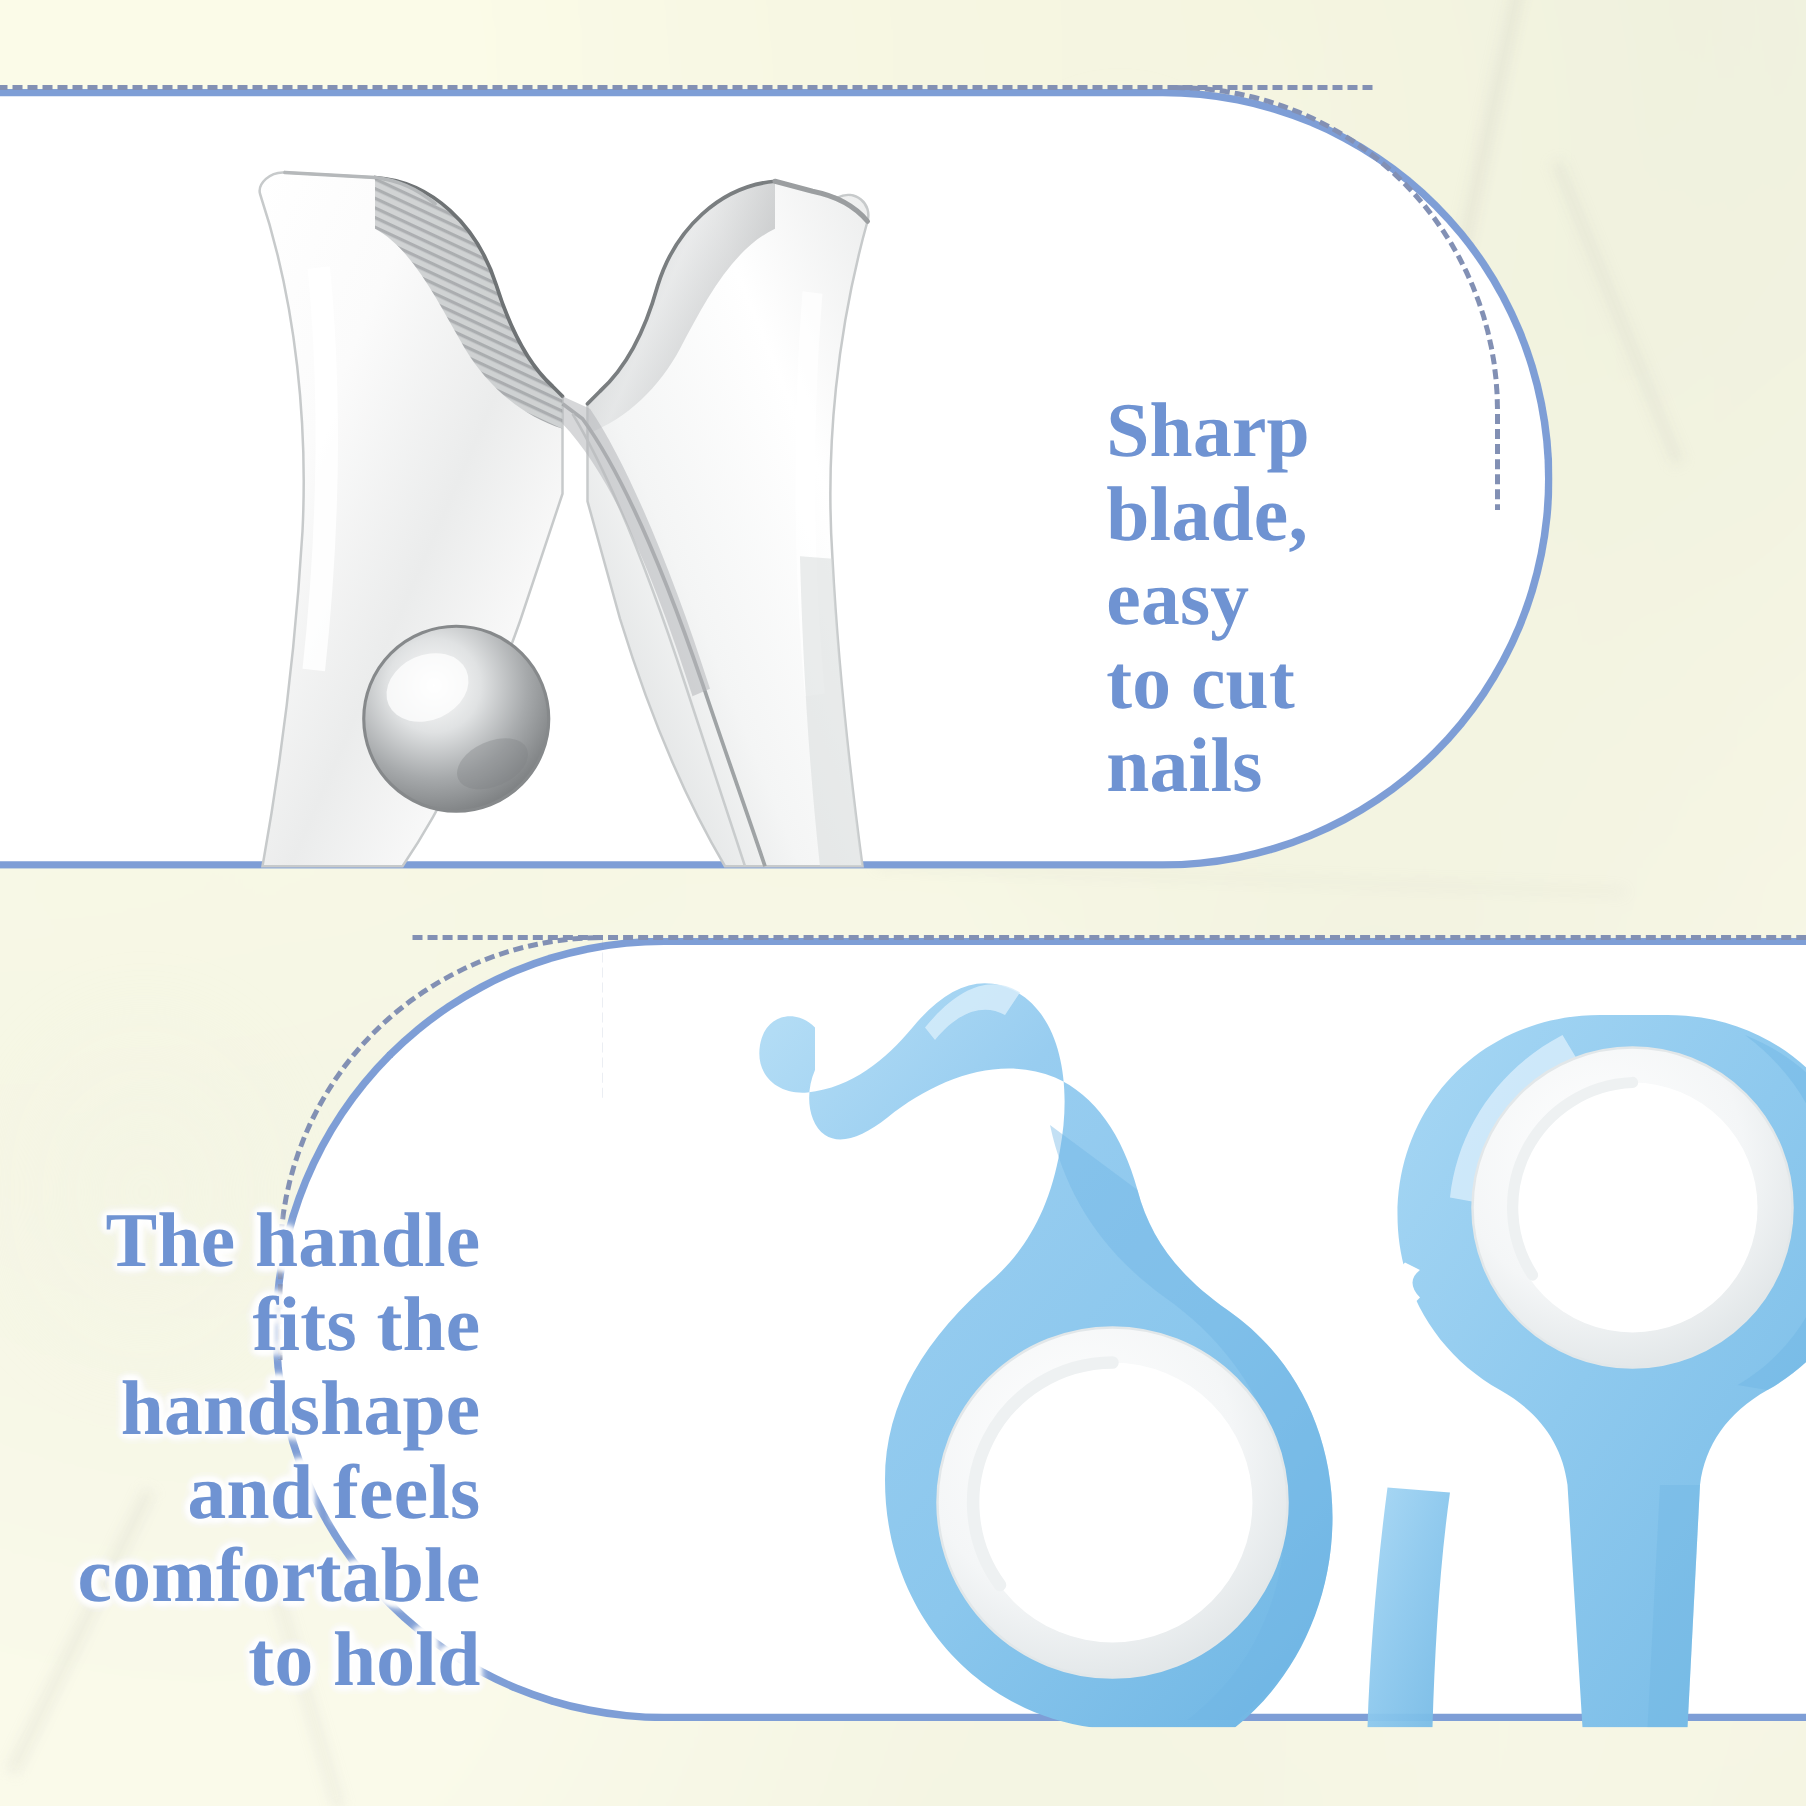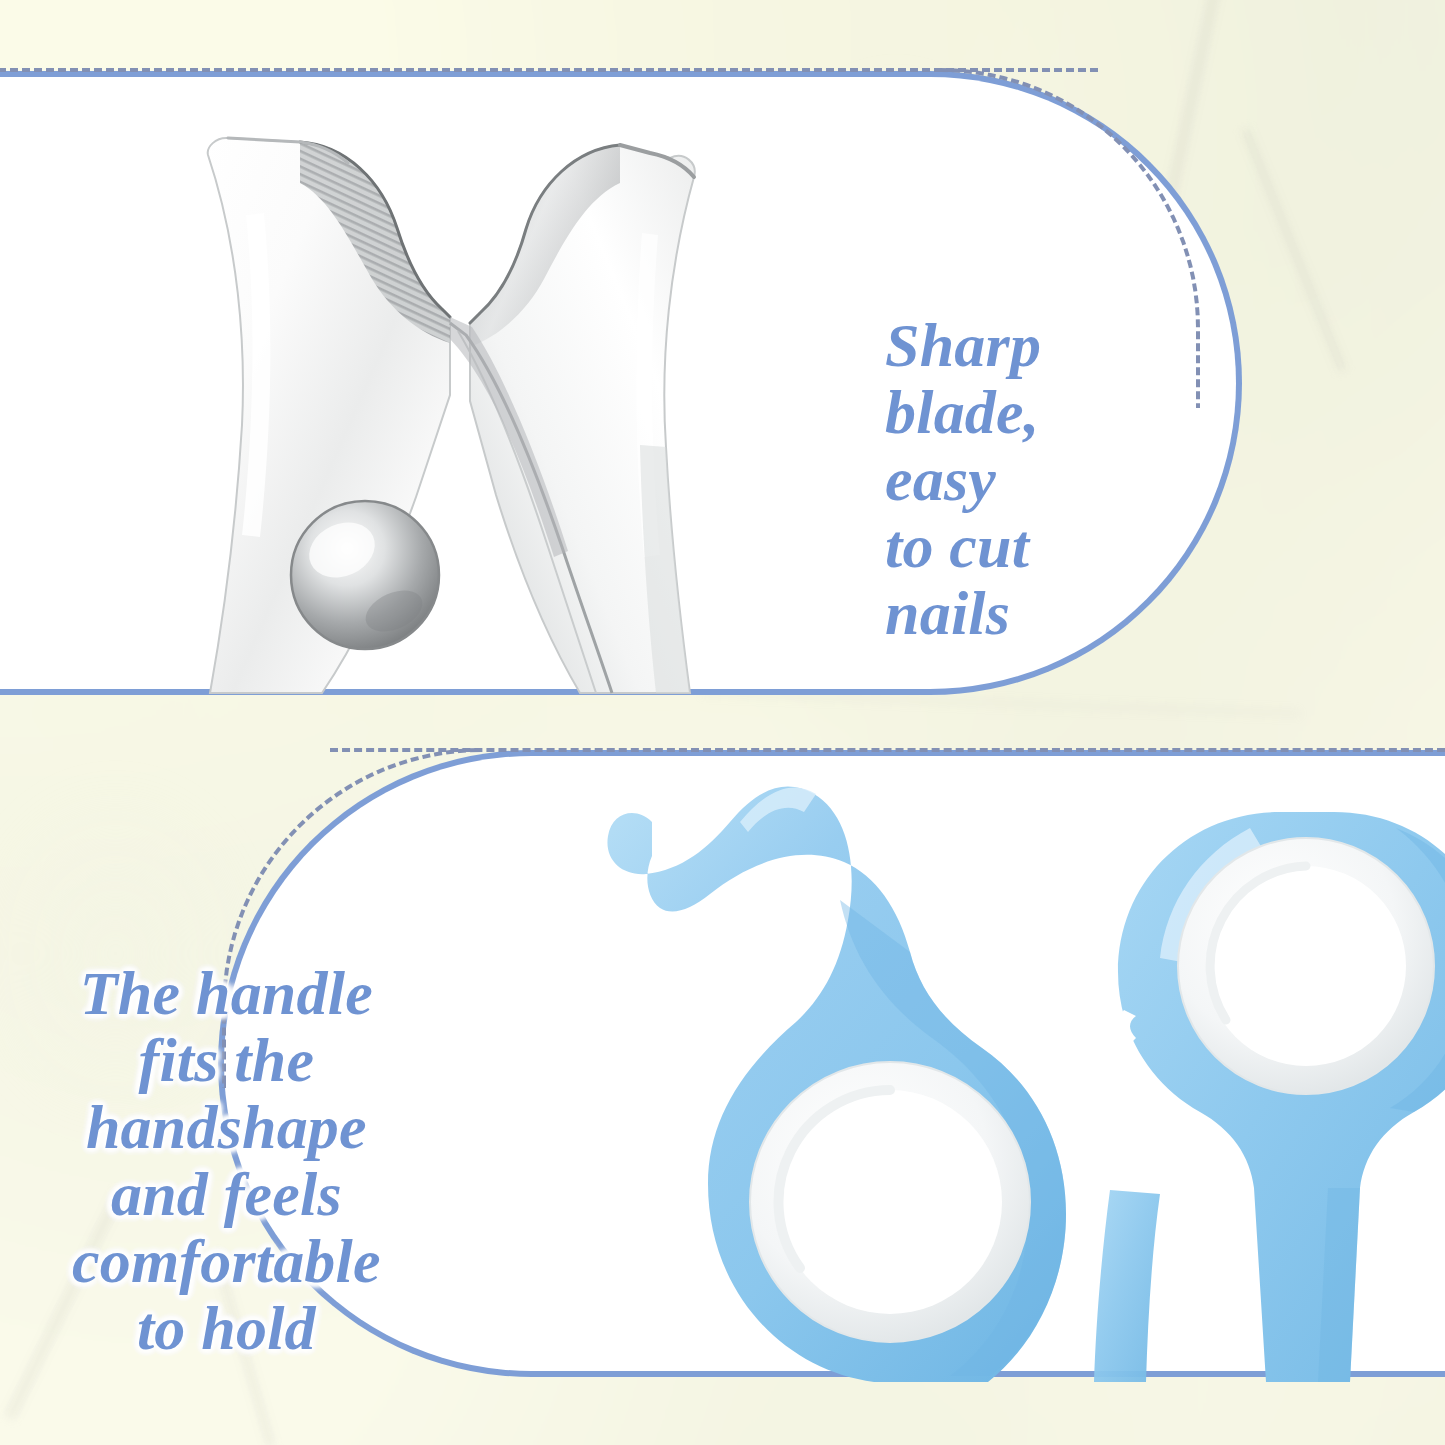--- a/index.html
+++ b/index.html
@@ -6,21 +6,20 @@
   html,body{
     width:1445px; height:1445px;
     font-family:"Liberation Serif", serif;
     overflow:hidden;
   }
   #stage{
     position:relative;
     width:1445px; height:1445px;
     background:#701a75;
     overflow:hidden;
-    font-style:italic;
   }
 
   
   .bg{
     position:absolute; inset:0;
     background:
       radial-gradient(circle at 6% 8%, #fbfbe8 0 16%, transparent 46%),
       radial-gradient(circle at 24% 4%, #f2f2dc 0 12%, transparent 42%),
       radial-gradient(circle at 48% 12%, #f6f6e2 0 18%, transparent 48%),
       radial-gradient(circle at 72% 6%, #eef0dd 0 14%, transparent 44%),
@@ -141,23 +140,23 @@
        3px 0 6px #fff, -3px 0 6px #fff, 0 3px 6px #fff, 0 -3px 6px #fff,
        2px 2px 4px #fff, -2px -2px 4px #fff, 2px -2px 4px #fff, -2px 2px 4px #fff;
     white-space:pre-line;
   }
   .caption-top{
     left:885px; top:312px;
     font-size:62px;
     text-align:left;
   }
   .caption-bot{
-    left:72px; top:960px;
+    left:62px; top:960px;
     font-size:62px;
-    text-align:center;
+    text-align:right;
   }
 
   
   .clipper{
     position:absolute;
     left:150px; top:95px;
     width:590px; height:600px;
   }
   .clipper svg{ display:block; width:100%; height:100%; }
 

